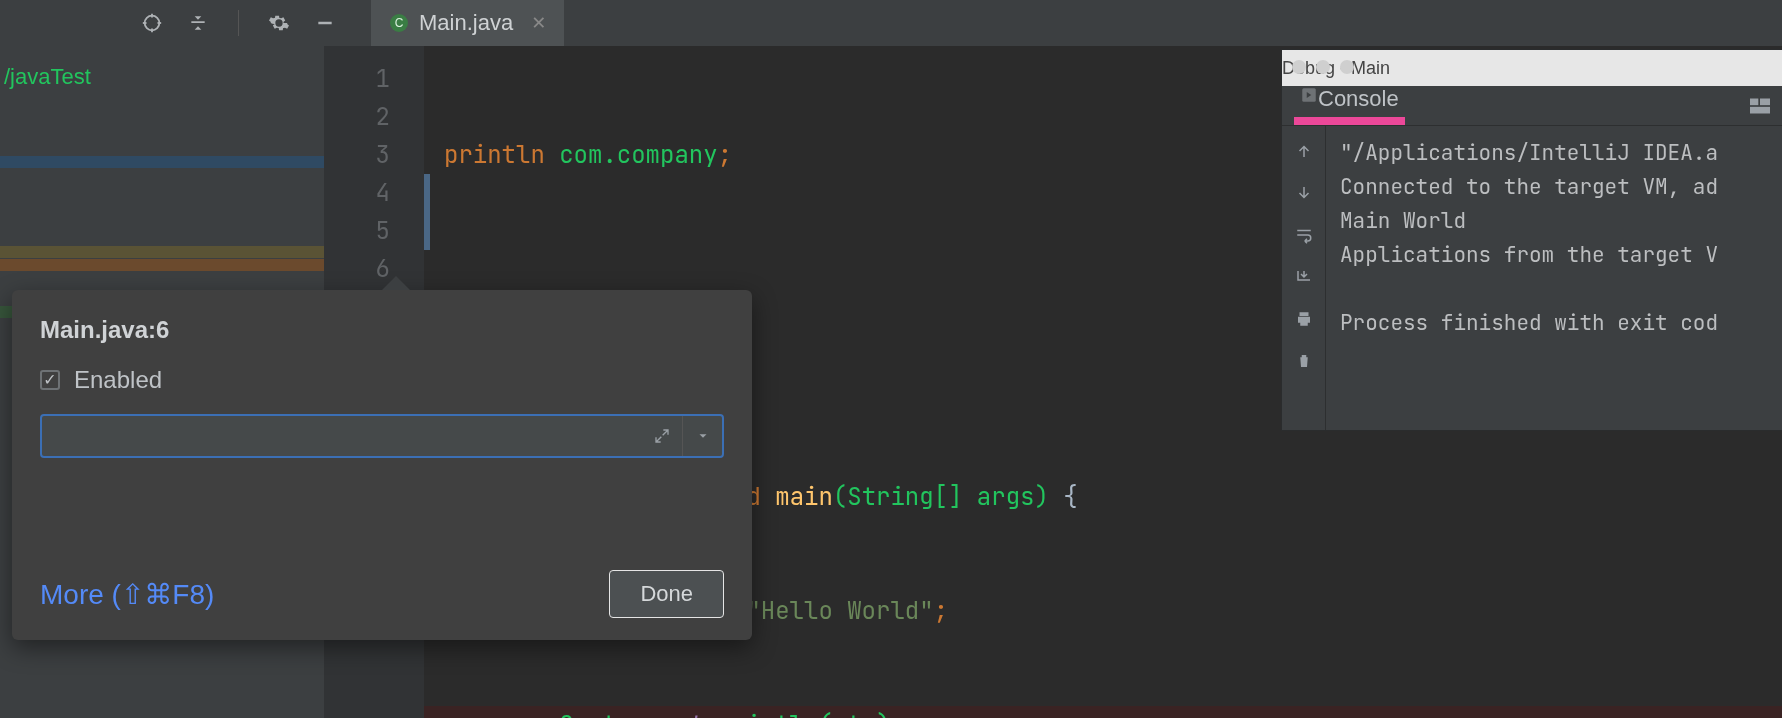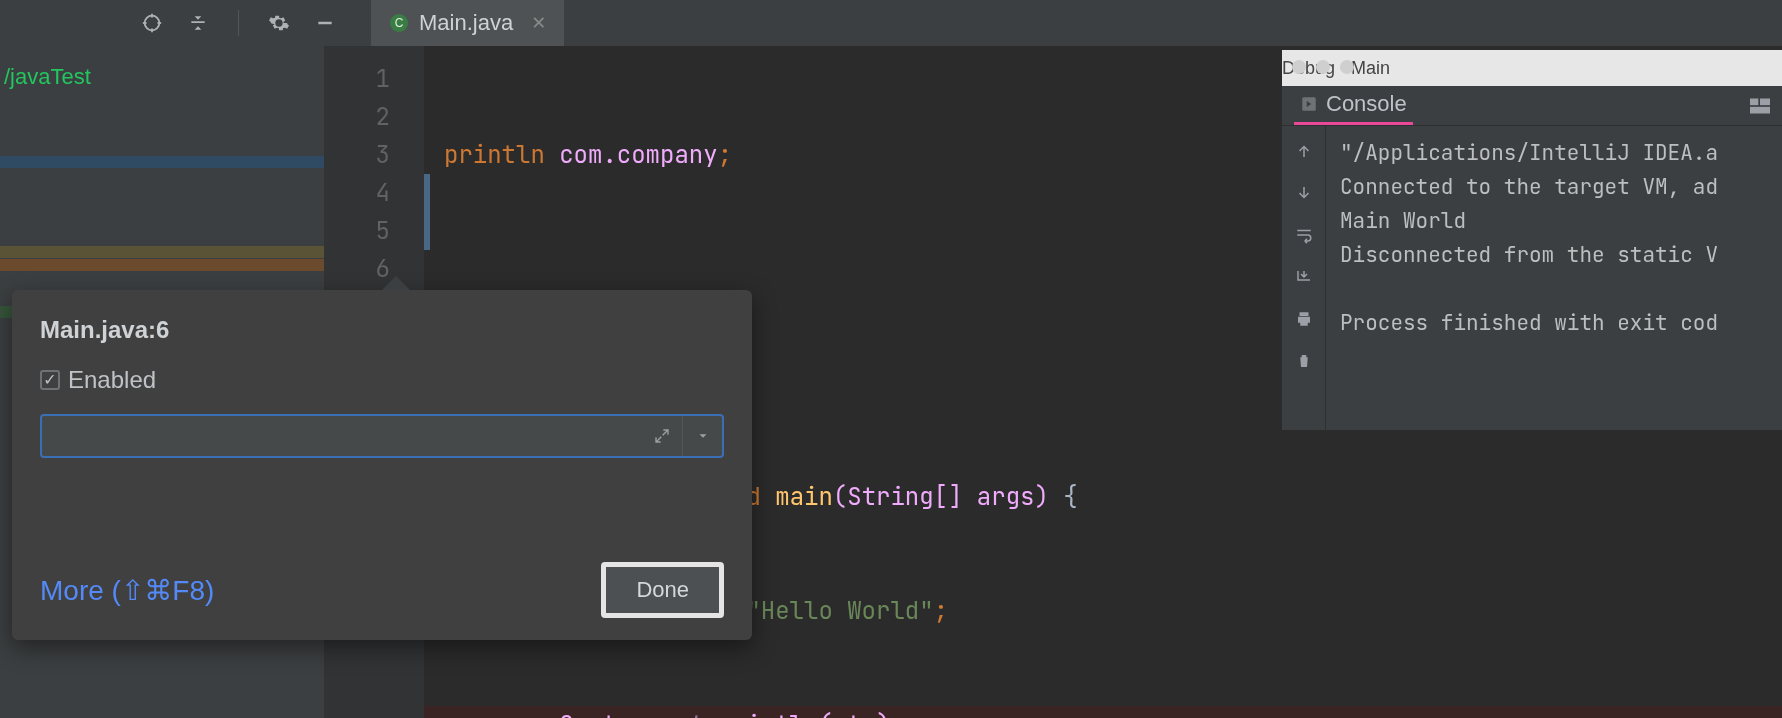--- a/index.html
+++ b/index.html
@@ -59,21 +59,21 @@
     padding-top:14px;
   }
   .gutter .ln { height:38px; line-height:38px; padding-right:34px; position:relative;}
   .code {
     position:absolute; left:100px; top:14px; right:0;
     white-space:pre; line-height:38px;
   }
   .code .row { height:38px; padding-left:20px;}
   .code .row.bp-line { background:#3a2323;}
   .kw  { color:#cc7832;}
-  .id  { color:#f0abfc;}
+  .id  { color:#22c55e;}
   .fn  { color:#ffc66d;}
   .str { color:#6a8759;}
   .fld { color:#9876aa; font-style:italic;}
   .pun { color:#a9b7c6;}
   .pkg { color:#cc7832;}
 
   
   .change-mark {
     position:absolute; left:100px; width:6px; background:#4a6785;
   }
@@ -83,21 +83,21 @@
     position:absolute; left:12px; top:290px; width:740px; height:350px;
     background:#404040; border-radius:6px;
     box-shadow:0 8px 24px rgba(0,0,0,.45);
     color:#bfc3c7; font-size:24px; padding:26px 28px;
   }
   .bp-popup .pointer {
     position:absolute; top:-14px; left:370px;
     width:0;height:0;border-left:14px solid transparent;border-right:14px solid transparent;border-bottom:14px solid #3c3f41;
   }
   .bp-title { font-weight:600; color:#d0d3d6; margin-bottom:22px;}
-  .bp-row { display:flex; align-items:center; gap:8px; margin-bottom:20px;}
+  .bp-row { display:flex; align-items:center; gap:14px; margin-bottom:20px;}
   .chk { width:20px;height:20px;border:2px solid #6e7275;border-radius:3px;display:flex;align-items:center;justify-content:center;}
   .chk.checked::after{content:"✓"; font-size:16px; color:#bfc3c7; line-height:1;}
   .radio { width:20px;height:20px;border:2px solid #6e7275;border-radius:50%;display:flex;align-items:center;justify-content:center;}
   .radio.sel::after{content:""; width:10px;height:10px;border-radius:50%;background:#bfc3c7;}
   .cond-label { margin-top:8px; margin-bottom:12px;}
   .cond-field {
     display:flex; align-items:center;
     border:2px solid #3b6fb5; border-radius:4px; height:44px;
     background:#45494a;
   }
@@ -105,42 +105,42 @@
     flex:1; background:transparent; border:none; outline:none; color:#cfd2d4;
     font-size:20px; padding:0 12px; height:100%;
   }
   .cond-field .exp-ic, .cond-field .dd-ic {
     width:40px;height:100%;display:flex;align-items:center;justify-content:center;color:#9aa0a6;
   }
   .cond-field .dd-ic{border-left:1px solid #555;}
   .bp-footer { position:absolute; left:28px; right:28px; bottom:22px; display:flex; justify-content:space-between; align-items:center;}
   .more-link { color:#548af7; font-size:28px;}
   .done-btn {
-    background:#4c5052; border:5px solid #e5e5e5; border-radius:4px;
+    background:#4c5052; border:1px solid #e5e5e5; border-radius:4px;
     color:#d5d8da; padding:10px 30px; font-size:22px;
   }
 
   
   .debug-win {
     position:absolute; right:0; top:50px; width:500px; height:380px;
     background:#3c3f41; color:#bfc3c7;
     box-shadow:0 0 0 1px #2a2c2d;
   }
   .debug-titlebar {
     height:36px; background:#e7e7e7; color:#444;
     display:flex; align-items:center; justify-content:flex-start;
     font-size:18px; position:relative;
   }
   .traffic { position:absolute; left:10px; top:10px; display:flex; gap:10px;}
   .traffic span{width:14px;height:14px;border-radius:50%;background:#cfcfcf;display:block;}
   .debug-tabs {
     height:40px; display:flex; align-items:center; padding:0 12px;
     border-bottom:1px solid #2d2f30; justify-content:space-between;
   }
-  .debug-tabs .ctab{display:flex;align-items:center;gap:8px;border-bottom:3px solid #ec4899;height:100%;padding:0 6px;}
+  .debug-tabs .ctab{display:flex;gap:0;border-bottom:8px solid #ec4899;height:100%;padding:0 6px;}
   .debug-body { display:flex; height:calc(100% - 76px);}
   .dbg-actions {
     width:44px; background:#3c3f41; display:flex; flex-direction:column; align-items:center; gap:20px; padding-top:14px;
     border-right:1px solid #2d2f30;
   }
   .dbg-actions .aicn{width:22px;height:22px;color:#9aa0a6;display:flex;align-items:center;justify-content:center;cursor:pointer;}
   .console {
     flex:1; padding:10px 14px;
     font-family:"JetBrains Mono","Menlo","Consolas",monospace;
     font-size:21px; line-height:34px; color:#bcbec0;
@@ -311,17 +311,17 @@
         </span>
       <span class="aicn">
           <svg width="18" height="20" viewBox="0 0 24 24" fill="#9aa0a6">
             <path d="M4 7h16M9 4h6v3H9zM7 7l1 13h8l1-13"></path>
           </svg>
         </span>
     </div>
     <div class="console"><span>"/Applications/IntelliJ IDEA.a</span>
 <span>Connected to the target VM, ad</span>
 <span>Main World</span>
-<span>Disconnected from the static V</span>
+<span>Applications from the target V</span>
 <span></span>
 <span>Process finished with exit cod</span></div>
   </div>
 </div>
 
 </body></html>

